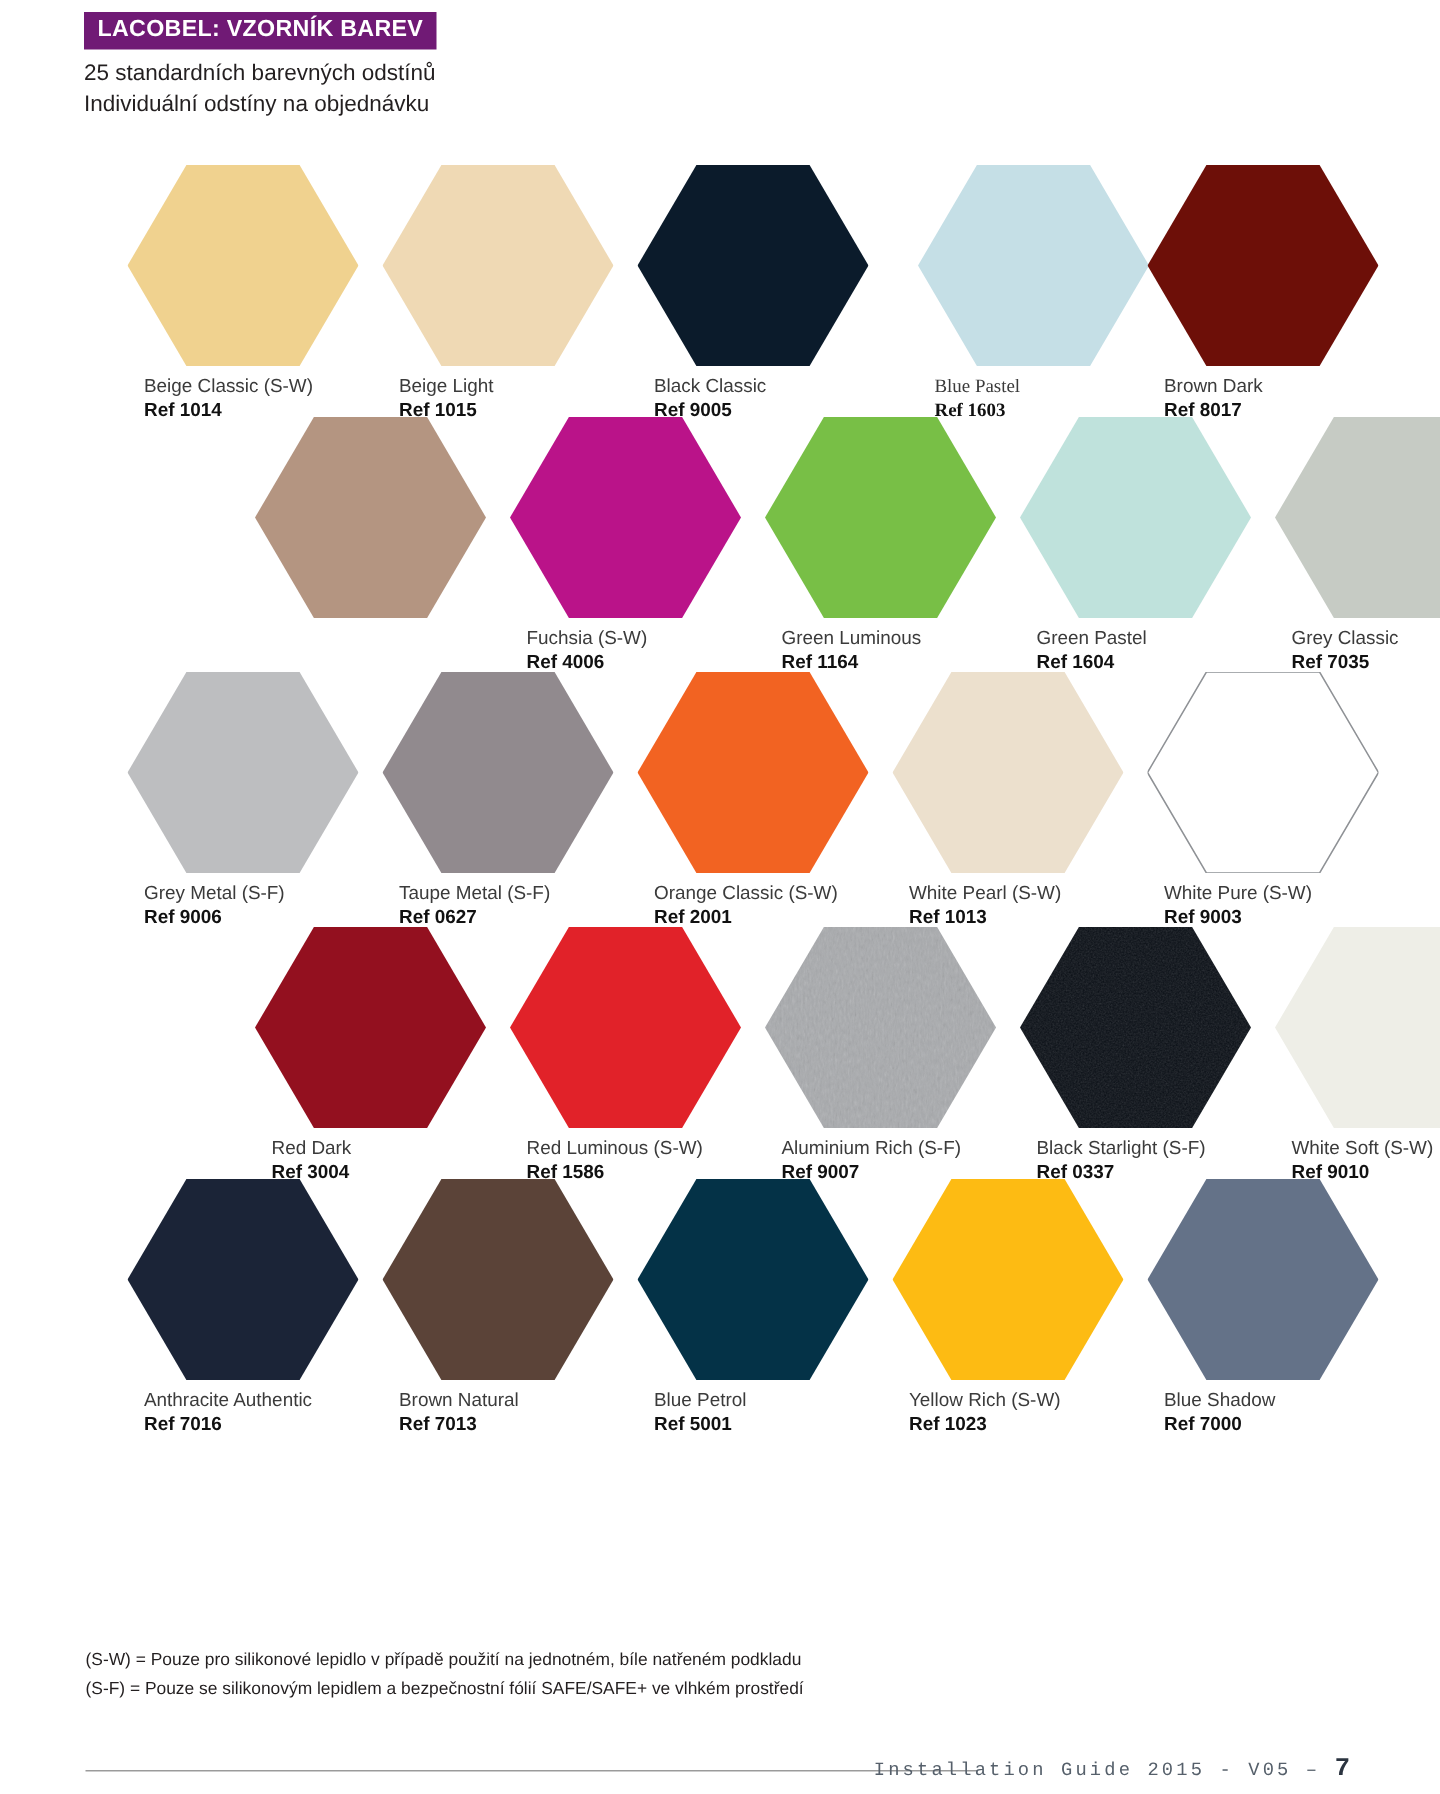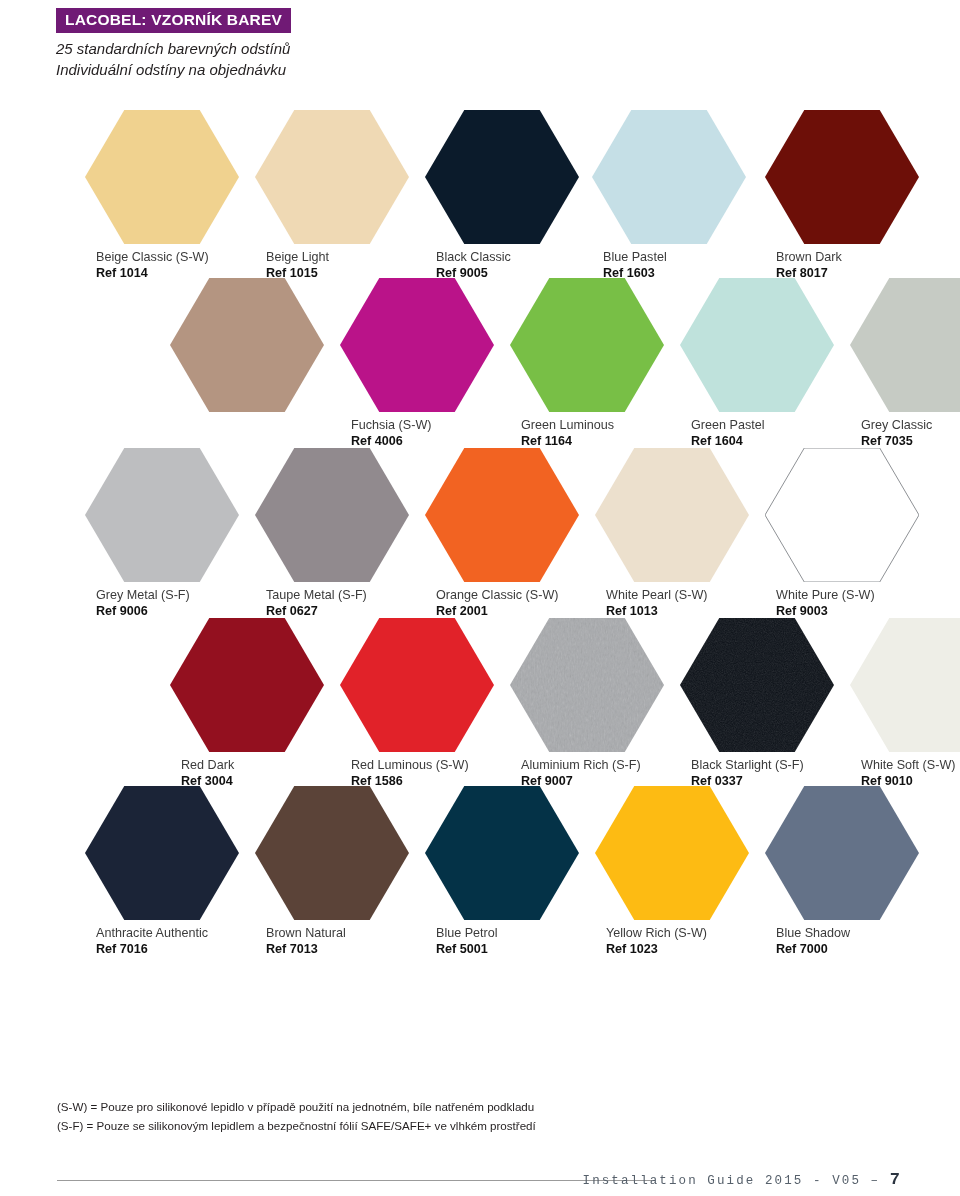--- a/index.html
+++ b/index.html
@@ -33,21 +33,21 @@
     padding: 3px 9px 4px 9px;
     line-height: 1.15;
   }
   .subtitle {
     margin-top: 5px;
     font-size: 15px;
     line-height: 1.42;
     color: #231f20;
     font-weight: normal;
   }
-  .subtitle div { white-space: nowrap; font-style: italic; }
+  .subtitle div { white-space: nowrap; }
 
   
   .grid {
     position: absolute;
     left: 0;
     top: 0;
     width: 960px;
     height: 1196px;
     pointer-events: none;
   }
@@ -230,21 +230,21 @@
               </filter>
             </defs>
             <polygon points="39.27,0.00 114.73,0.00 154.00,67.00 114.73,134.00 39.27,134.00 0.00,67.00" fill="#0b1b2b"></polygon>
           </svg>
         </div>
         <div class="labels">
           <div class="lbl-name">Black Classic</div>
           <div class="lbl-ref">Ref 9005</div>
         </div>
       </div>
-      <div class="swatch" style="left: 592px;">
+      <div class="swatch" style="left: 612px; font-family: Liberation Serif, serif;">
         <div class="hex-wrap">
           <svg class="hex" viewBox="0 0 154 134" width="154" height="134">
             <defs>
               <filter id="tex-metal">
                 <feTurbulence type="fractalNoise" baseFrequency="0.7 0.25" numOctaves="4" seed="7" result="n"></feTurbulence>
                 <feColorMatrix in="n" type="saturate" values="0" result="ng"></feColorMatrix>
                 <feComponentTransfer in="ng" result="nc">
                   <feFuncA type="linear" slope="0.30" intercept="0"></feFuncA>
                 </feComponentTransfer>
                 <feComposite in="nc" in2="SourceGraphic" operator="in"></feComposite>

